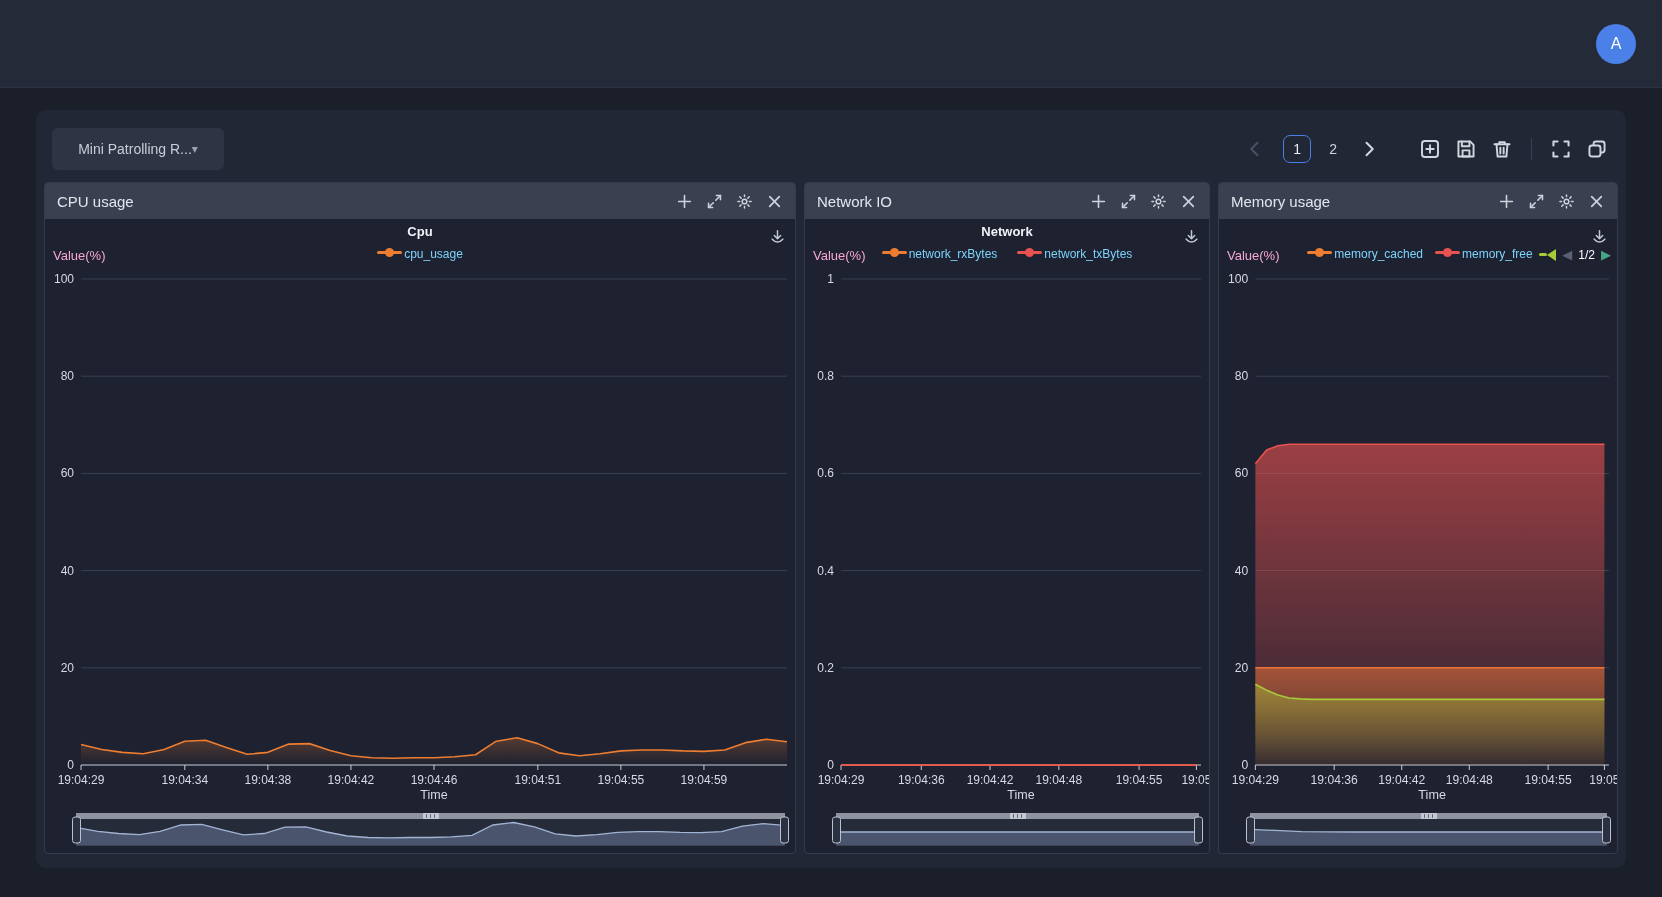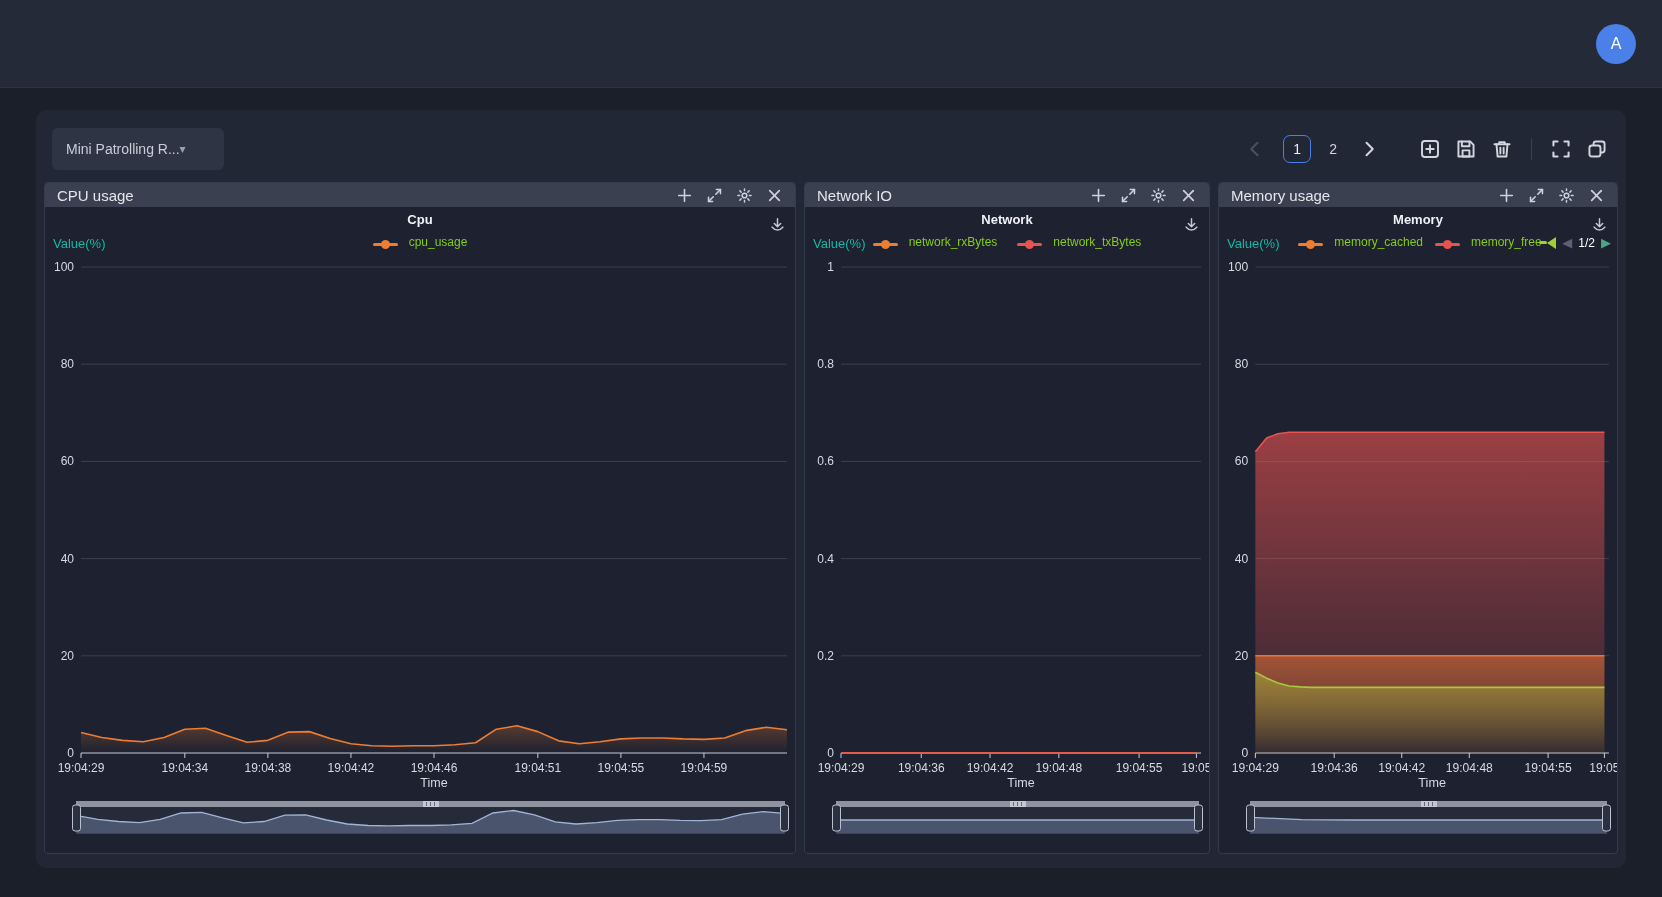--- a/index.html
+++ b/index.html
@@ -10,21 +10,21 @@
   .topbar { height: 88px; background: #252a38; border-bottom: 1px solid #2d3242;
             display: flex; align-items: center; justify-content: flex-end; padding: 0 26px; }
   .avatar { width: 40px; height: 40px; border-radius: 50%; background: #4a80e8; color: #fff;
             display: flex; align-items: center; justify-content: center; font-size: 16px; cursor: pointer; }
 
   
   .container { margin: 22px 36px 0 36px; height: 758px; background: #222736; border-radius: 10px; }
 
   .toolbar { display: flex; align-items: center; justify-content: space-between; padding: 18px 18px 12px 16px; }
   .dash-select { width: 172px; height: 42px; background: #2e3444; border-radius: 6px;
-                 display: flex; align-items: center; justify-content: flex-start;
+                 display: flex; align-items: center; justify-content: center;
                  padding: 0 14px; cursor: pointer; }
   .dash-select .lbl { font-size: 14px; color: #c9cdd7; white-space: nowrap; }
   .caret { color: #9aa0ad; font-size: 12px; }
 
   .tools { display: flex; align-items: center; gap: 14px; }
   .pg-prev { color: #4a5160; padding: 0 4px; }
   .pg-next { color: #c9cdd8; padding: 0 4px; cursor: pointer; }
   .pg-box { min-width: 28px; height: 28px; border: 1.5px solid #4a7fe6; border-radius: 7px;
             display: flex; align-items: center; justify-content: center; color: #e9edf4;
             font-size: 14px; cursor: pointer; }
@@ -32,35 +32,35 @@
   .tool-icon { width: 22px; height: 22px; color: #d2d6de; cursor: pointer; display: block; }
   .tool-icon.small { width: 20px; height: 20px; }
   .tools .divider { width: 1px; height: 22px; background: #3a4152; margin: 0 4px; }
 
   
   .panels { display: flex; gap: 8px; padding: 0 8px; }
   .panel { background: #1d2130; border: 1px solid #343b4d; border-radius: 4px; overflow: hidden; height: 672px; }
   .panel.cpu { flex: 0 0 752px; }
   .panel.net { flex: 0 0 406px; }
   .panel.mem { flex: 1 1 auto; }
-  .panel-header { height: 24px; background: #3a4050; display: flex; align-items: center;
+  .panel-header { height: 36px; background: #3a4050; display: flex; align-items: center;
                   justify-content: space-between; padding: 0 12px; cursor: move; }
   .panel-title { font-size: 15px; font-weight: 500; color: #e2e6ed; }
   .panel-actions { display: flex; align-items: center; gap: 13px; }
   .hicon { width: 17px; height: 17px; color: #ccd1db; cursor: pointer; display: block; }
 
   .panel-body { position: relative; padding: 0 0 6px 0; }
   .chart-head { position: relative; height: 50px; }
   .chart-title { text-align: center; font-size: 13px; font-weight: bold; color: #f0f2f6; padding-top: 5px; }
   .dl-icon { position: absolute; top: 9px; right: 9px; width: 17px; height: 17px; color: #c3c8d2; cursor: pointer; }
-  .axis-name { position: absolute; left: 8px; top: 29px; font-size: 13px; color: #14b8a6; }
+  .axis-name { position: absolute; left: 8px; top: 29px; font-size: 13px; color: #f9a8d4; }
   .legend { position: absolute; left: 0; right: 0; top: 28px; display: flex; justify-content: center;
             align-items: center; gap: 20px; }
   .panel.mem .legend { left: 48px; right: 74px; gap: 12px; padding-left: 30px; }
-  .lg-item { display: flex; align-items: flex-end; gap: 11px; font-size: 12px; color: #84cc16; cursor: pointer; }
+  .lg-item { display: flex; align-items: flex-start; gap: 2px; font-size: 12px; color: #7dd3fc; cursor: pointer; }
   .lg-marker { position: relative; width: 25px; height: 10px; color: var(--c); flex: 0 0 auto; }
   .lg-marker::before { content: ""; position: absolute; left: 0; right: 0; top: 3.5px; height: 3px;
                        background: currentColor; border-radius: 2px; }
   .lg-marker::after { content: ""; position: absolute; left: 8px; top: 0.5px; width: 9px; height: 9px;
                       border-radius: 50%; background: currentColor; }
   .legend-pager { position: absolute; right: 6px; top: 28px; display: flex; align-items: center; gap: 6px;
                   font-size: 12px; }
   .lg-cut { display: flex; align-items: center; color: #a5cd39; }
   .lg-cut .dash { width: 8px; height: 3px; background: currentColor; border-radius: 2px; }
   .lg-cut .tri { width: 0; height: 0; border: 6px solid transparent; border-right: 9px solid currentColor;
@@ -357,21 +357,20 @@
               <path d="M8,1.8 V3.4 M8,12.6 V14.2 M1.8,8 H3.4 M12.6,8 H14.2 M3.6,3.6 L4.8,4.8 M11.2,11.2 L12.4,12.4 M12.4,3.6 L11.2,4.8 M4.8,11.2 L3.6,12.4" stroke-linecap="round"></path>
             </svg>
           <svg class="hicon" viewBox="0 0 16 16" fill="none" stroke="currentColor" stroke-width="1.6" stroke-linecap="round">
               <line x1="3.5" y1="3.5" x2="12.5" y2="12.5"></line>
               <line x1="12.5" y1="3.5" x2="3.5" y2="12.5"></line>
             </svg>
         </span>
       </header>
       <div class="panel-body">
         <div class="chart-head">
-          <div class="chart-title">Memory</div>
           <svg class="dl-icon" viewBox="0 0 16 16" fill="none" stroke="currentColor" stroke-width="1.4" stroke-linecap="round" stroke-linejoin="round">
               <line x1="8" y1="2.5" x2="8" y2="9.5"></line>
               <polyline points="5,7 8,10 11,7"></polyline>
               <path d="M3,10.5 q5,5.5 10,0"></path>
             </svg>
           <div class="axis-name">Value(%)</div>
           <div class="legend">
             <span class="lg-item">
               <span class="lg-marker" style="--c: #ED7D31;"></span>
               <span>memory_cached</span>

